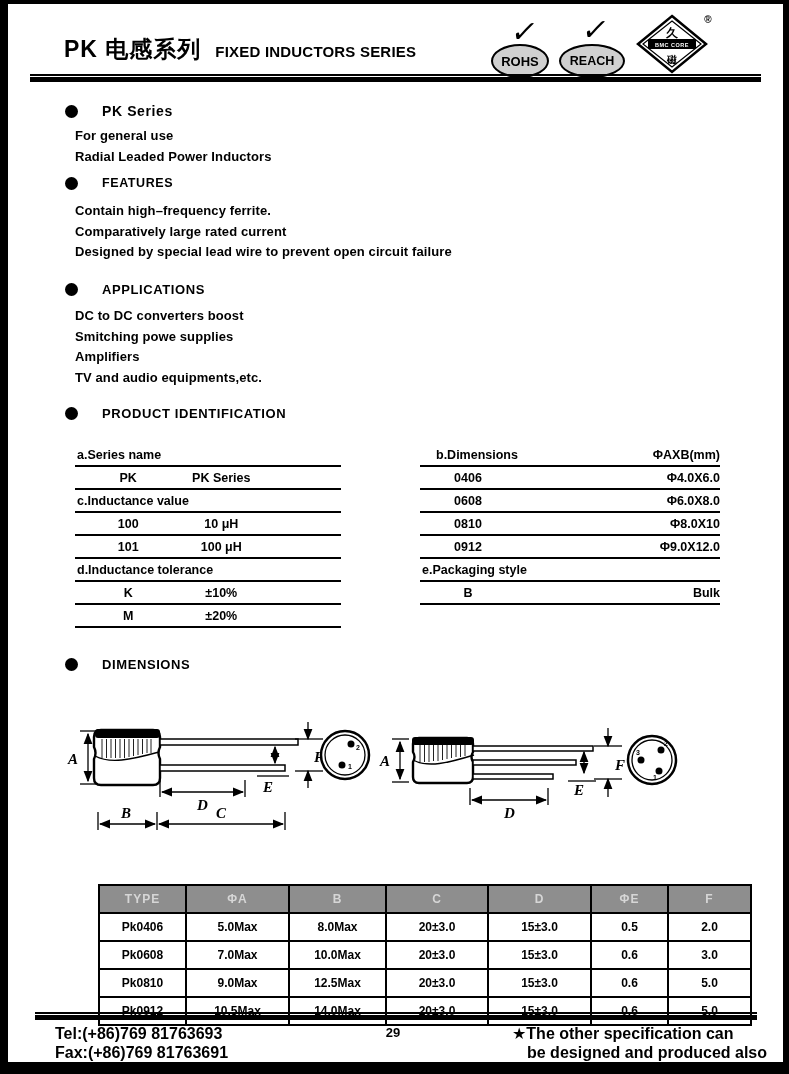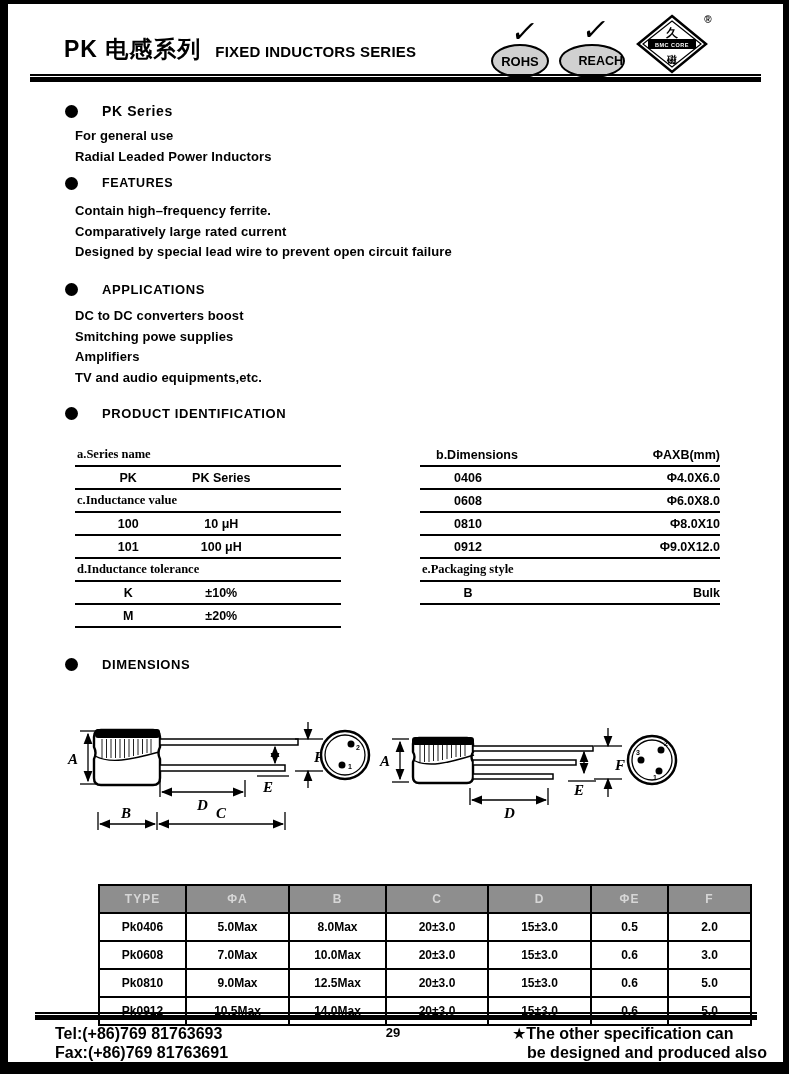--- a/index.html
+++ b/index.html
@@ -21,21 +21,21 @@
 
   
   .sec-head{display:flex;align-items:center;}
   .bullet{width:13px;height:13px;border-radius:50%;background:#000;flex:0 0 13px;}
   .sec-label{margin-left:24px;font-weight:bold;font-size:13px;letter-spacing:.6px;}
   .sec-lines{margin:7px 0 0 10px;font-weight:bold;font-size:13px;line-height:20.5px;letter-spacing:.1px;}
 
   
   .idrow{display:flex;align-items:center;height:21px;border-bottom:2px solid #000;
          font-weight:bold;font-size:12.5px;}
-  .idrow .lbl{padding-left:2px;font-family:Liberation Serif, serif;}
+  .idrow .lbl{padding-left:2px;}
   .l-c1{flex:0 0 40%;text-align:center;}
   .l-c2{flex:0 0 30%;text-align:center;}
   .r-c1{flex:0 0 32%;text-align:center;}
   .r-c2{flex:1;text-align:right;padding-left:34px;}
   .r-c1.hdr{text-align:left;padding-left:16px;}
 
   
   table.spec{border-collapse:collapse;table-layout:fixed;}
   table.spec th,table.spec td{border:2px solid #000;font-size:12px;font-weight:bold;
        text-align:center;padding:0;}
@@ -60,21 +60,21 @@
     <span class="title-cn">PK 电感系列</span>
     <span class="title-en">FIXED INDUCTORS SERIES</span>
   </div>
 
   <span class="check abs" style="left:512px;top:14px;">✓</span>
   <div class="badge abs" style="left:491px;top:44px;width:54px;height:30px;font-size:13px;">
     <span>ROHS</span>
   </div>
 
   <span class="check abs" style="left:583px;top:12px;">✓</span>
-  <div class="badge abs" style="left:559px;top:44px;width:62px;height:30px;font-size:12.5px;justify-content:flex-end;">
+  <div class="badge abs" style="left:559px;top:44px;width:62px;height:30px;font-size:12.5px;">
     <span>REACH</span>
   </div>
 
   <svg class="abs" style="left:636px;top:12px;" width="80" height="68" viewBox="0 0 80 68">
     <polygon points="36,4 70,32 36,60 2,32" fill="#fff" stroke="#000" stroke-width="2.5"></polygon>
     <polygon points="36,9 65,32 36,55 7,32" fill="none" stroke="#000" stroke-width="1.2"></polygon>
     <text x="36" y="25" text-anchor="middle" font-size="12" font-weight="bold">久</text>
     <rect x="12" y="27" width="48" height="10" fill="#000" rx="1"></rect>
     <text x="36" y="34.5" text-anchor="middle" font-size="5.5" font-weight="bold" fill="#fff" letter-spacing="0.5">BMC CORE</text>
     <text x="36" y="51" text-anchor="middle" font-size="10" font-weight="bold">磁</text>

